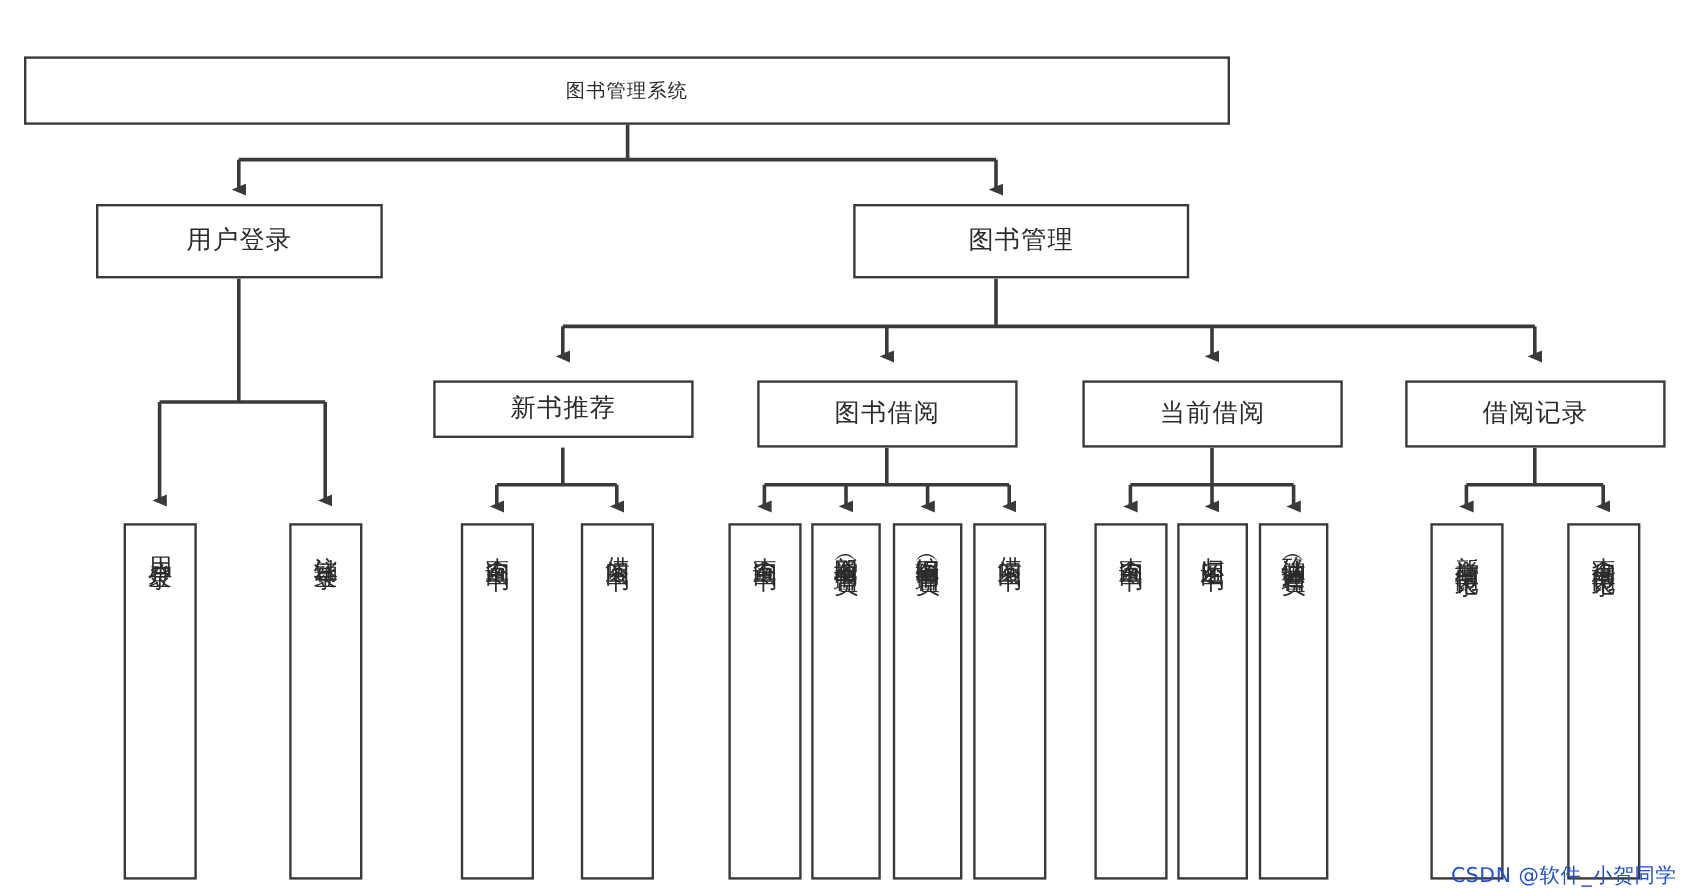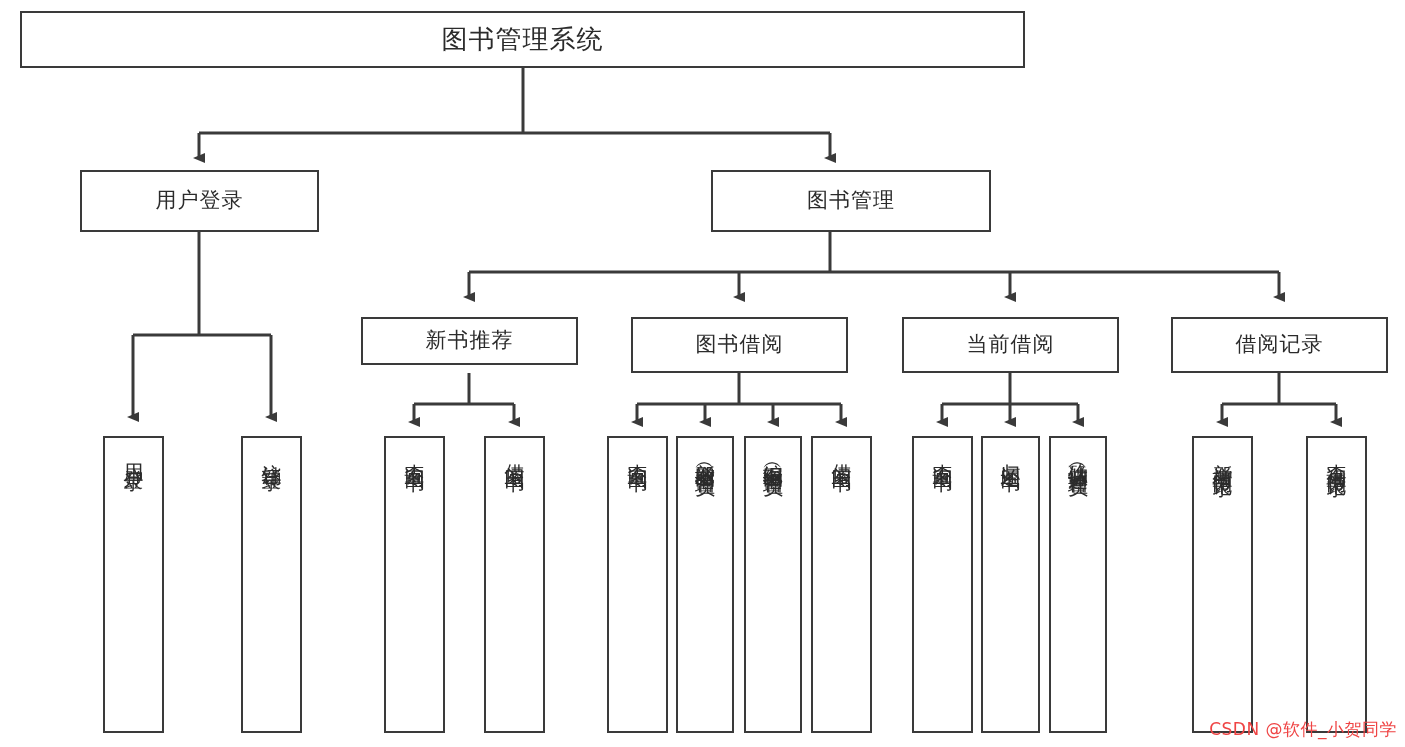--- a/index.html
+++ b/index.html
@@ -35,21 +35,22 @@
     justify-content: center;
     color: #2b2b2b;
   }
   .node.h {
     font-size: 21px;
     line-height: 1.2;
     letter-spacing: 1px;
     white-space: nowrap;
   }
   .node.root {
-    font-size: 26px;
+    font-size: 16px;
+    margin-top: 36px;
   }
   .node.leaf {
     font-size: 20px;
     padding: 10px 2px;
     align-items: flex-start;
     justify-content: center;
   }
   .vtext {
     writing-mode: vertical-rl;
     text-orientation: upright;
@@ -60,21 +61,21 @@
     display: block;
   }
   .leaf-mid .vtext {
     letter-spacing: 2px;
   }
   .watermark {
     position: absolute;
     right: 8px;
     bottom: 6px;
     font-size: 17px;
-    color: #ef4444;
+    color: #1d4ed8;
     letter-spacing: 0.5px;
     white-space: nowrap;
     text-align: center;
   }
 </style>
 </head>
 <body>
 
 <div id="canvas">
 

